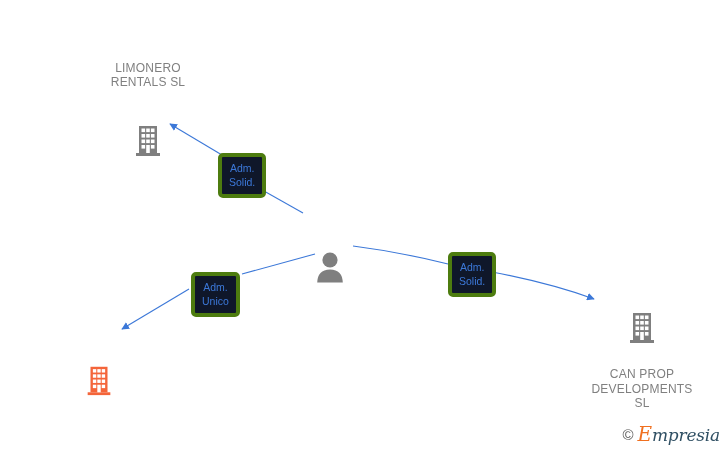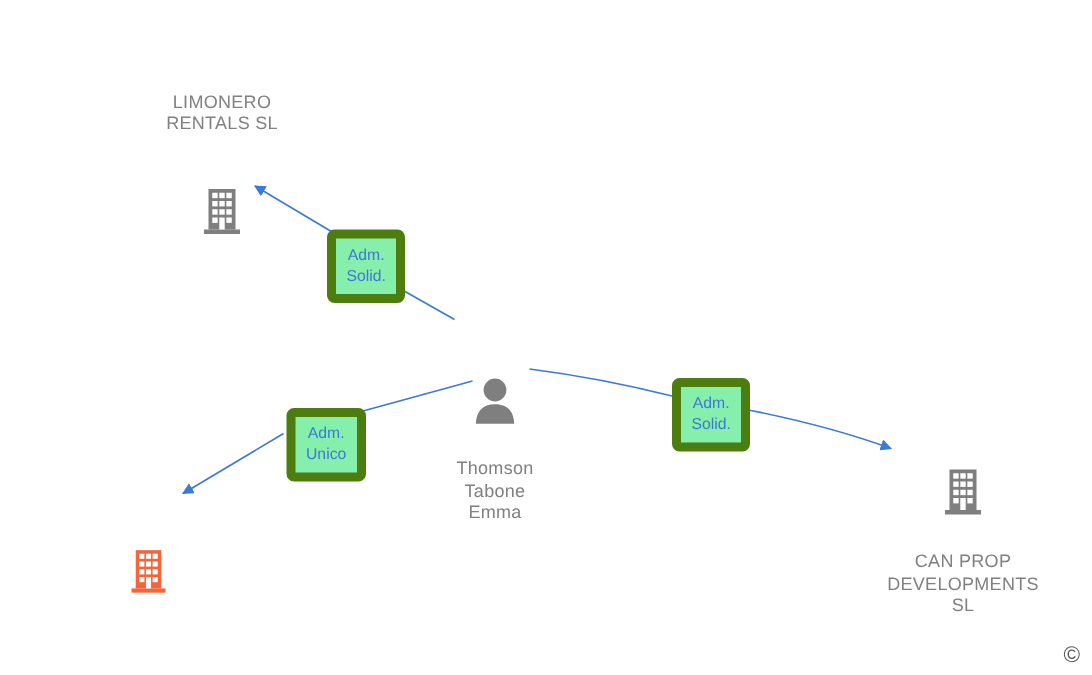--- a/index.html
+++ b/index.html
@@ -49,23 +49,23 @@
   .node-label.bold {
     font-weight: bold;
     color: #787878;
   }
   .label-above .node-label { margin-bottom: 3px; }
   .label-below .node-label { margin-top: 4px; }
 
   .edge-label {
     position: absolute;
     box-sizing: border-box;
-    border: 6px solid #4d7c0f;
+    border: 4px solid #4d7c0f;
     border-radius: 5px;
-    background: #86efac;
+    background: #0f172a;
     color: #3c78d8;
     font-size: 10.5px;
     line-height: 14px;
     text-align: center;
     padding: 4px 7px 5px 7px;
     white-space: pre-line;
   }
 
   #watermark {
     position: absolute;
@@ -145,23 +145,20 @@
     </span>
   </div>
 
   <div class="node label-below" style="left:270px; top:222px; width:120px;">
     <span class="icon-wrap">
       <svg width="34" height="32" viewBox="0 0 34 32" xmlns="http://www.w3.org/2000/svg">
         <circle cx="17" cy="9" r="7.6" fill="#7f7f7f"></circle>
         <path d="M 17 18.5 C 8.5 18.5 4.5 23.5 4.2 31.5 L 29.8 31.5 C 29.5 23.5 25.5 18.5 17 18.5 Z" fill="#7f7f7f"></path>
       </svg>
     </span>
-    <span class="node-label">Thomson
-Tabone
-Emma</span>
   </div>
 
   <div class="node label-below" style="left:41px; top:334px; width:116px;">
     <span class="icon-wrap">
       <svg width="34" height="34" viewBox="0 0 36 36" xmlns="http://www.w3.org/2000/svg">
         <rect x="9" y="4" width="18" height="27" fill="#f4653a"></rect>
         <rect x="6" y="31" width="24" height="3" fill="#f4653a"></rect>
         <rect x="11.5" y="6.5" width="3.6" height="3.6" fill="#ffffff"></rect>
         <rect x="16.2" y="6.5" width="3.6" height="3.6" fill="#ffffff"></rect>
         <rect x="20.9" y="6.5" width="3.6" height="3.6" fill="#ffffff"></rect>
@@ -206,15 +203,16 @@
 Solid.</div>
 
   <div class="edge-label" style="left:191px; top:272px;">Adm.
 Unico</div>
 
   <div class="edge-label" style="left:448px; top:252px;">Adm.
 Solid.</div>
 
   <div id="watermark">
     <span class="copy">©</span>
+    <span class="brand"><span class="cap">E</span><span>mpresia</span></span>
   </div>
 
 </div>
 
 </body></html>

